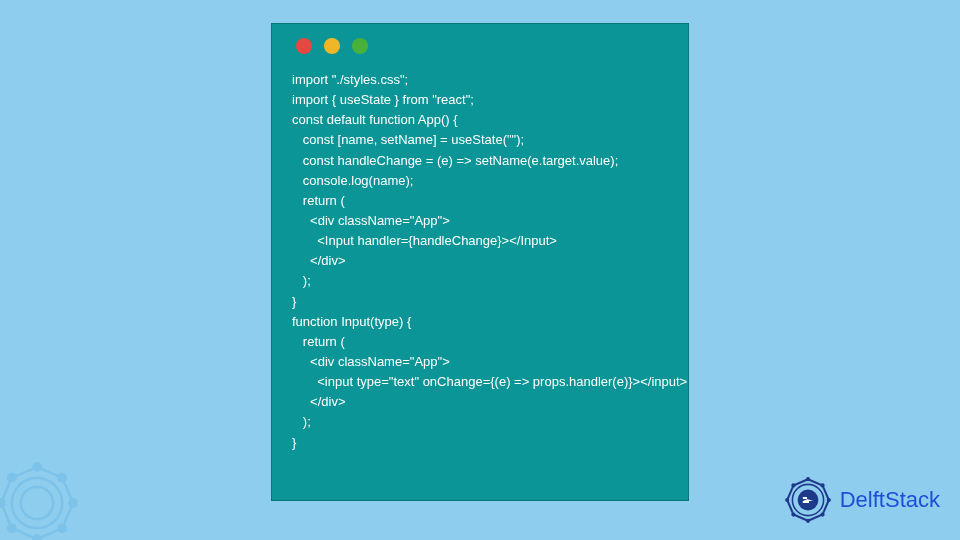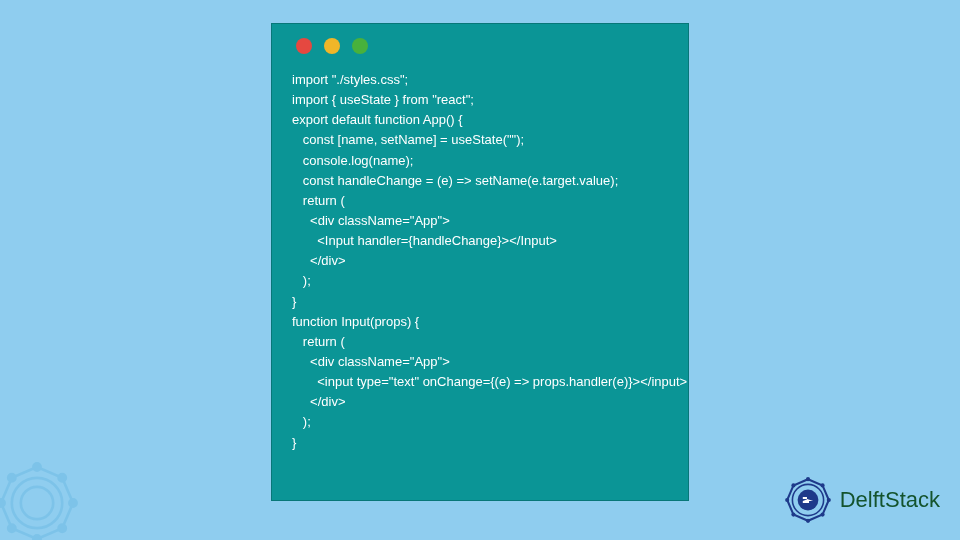--- a/index.html
+++ b/index.html
@@ -55,21 +55,21 @@
       align-items: center;
       gap: 6px;
     }
     .logo-emblem {
       width: 52px;
       height: 52px;
     }
     .logo-text {
       font-size: 22px;
       font-weight: 500;
-      color: #14532d;
+      color: #1d4ed8;
     }
     .watermark {
       position: absolute;
       left: -8px;
       bottom: -8px;
       width: 90px;
       height: 90px;
       opacity: 0.25;
     }
   </style>
@@ -78,31 +78,31 @@
 
 <div class="code-block">
   <div class="window-buttons">
     <div class="window-button btn-red"></div>
     <div class="window-button btn-yellow"></div>
     <div class="window-button btn-green"></div>
   </div>
   <div class="code-content">
     <div class="code-line">import "./styles.css";</div>
     <div class="code-line">import { useState } from "react";</div>
-    <div class="code-line">export default function App() {</div>
+    <div class="code-line">const default function App() {</div>
     <div class="code-line">   const [name, setName] = useState("");</div>
+    <div class="code-line">   const handleChange = (e) =&gt; setName(e.target.value);</div>
     <div class="code-line">   console.log(name);</div>
-    <div class="code-line">   const handleChange = (e) =&gt; setName(e.target.value);</div>
     <div class="code-line">   return (</div>
     <div class="code-line">     &lt;div className="App"&gt;</div>
     <div class="code-line">       &lt;Input handler={handleChange}&gt;&lt;/Input&gt;</div>
     <div class="code-line">     &lt;/div&gt;</div>
     <div class="code-line">   );</div>
     <div class="code-line">}</div>
-    <div class="code-line">function Input(props) {</div>
+    <div class="code-line">function Input(type) {</div>
     <div class="code-line">   return (</div>
     <div class="code-line">     &lt;div className="App"&gt;</div>
     <div class="code-line">       &lt;input type="text" onChange={(e) =&gt; props.handler(e)}&gt;&lt;/input&gt;</div>
     <div class="code-line">     &lt;/div&gt;</div>
     <div class="code-line">   );</div>
     <div class="code-line">}</div>
   </div>
 </div>
 
 <div class="logo-container">

